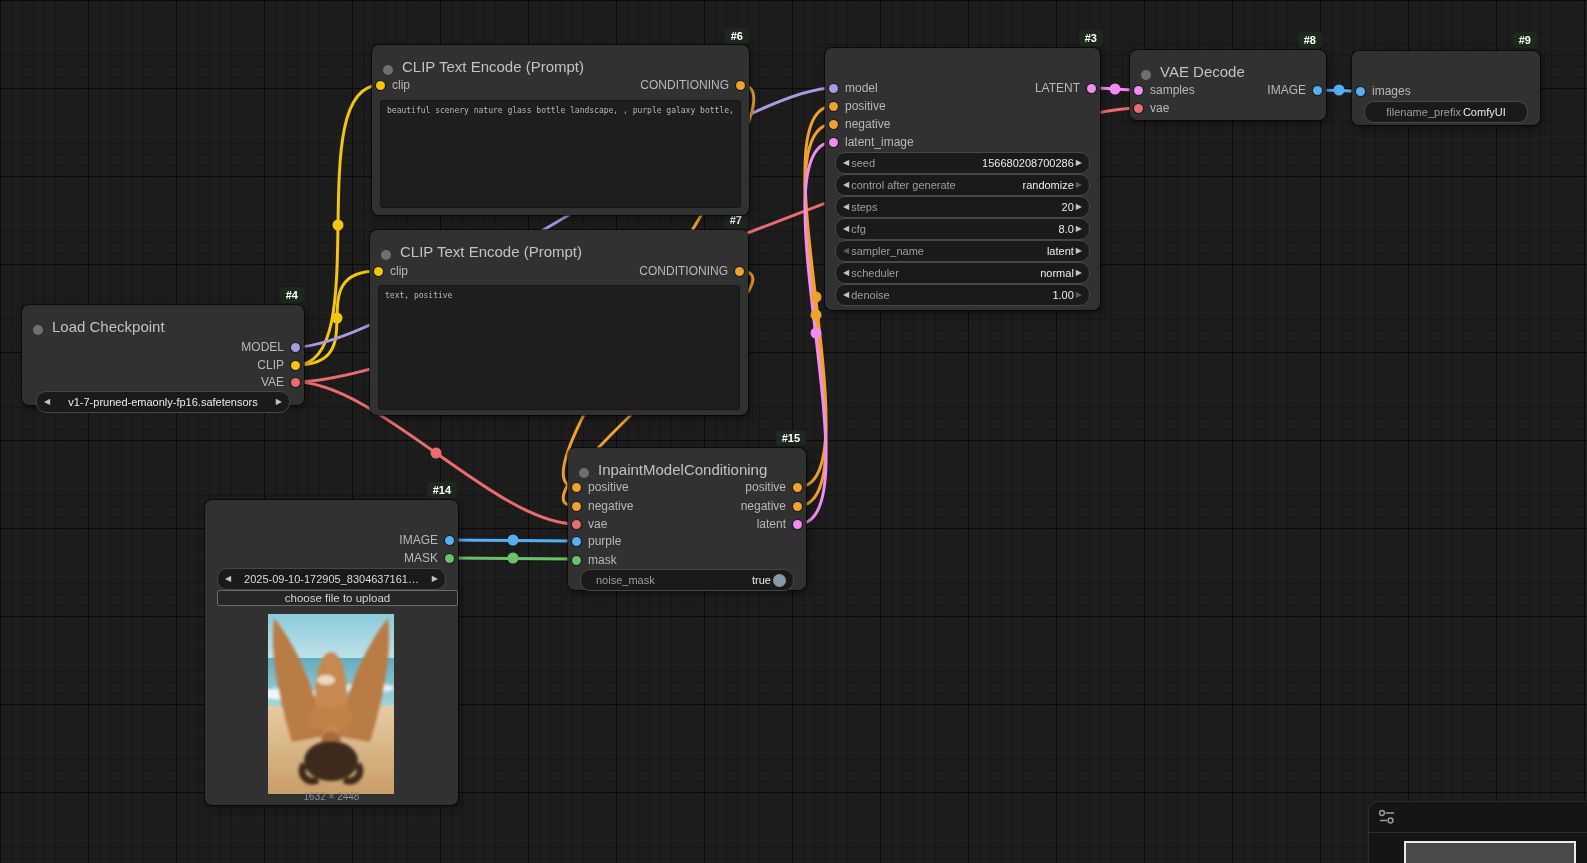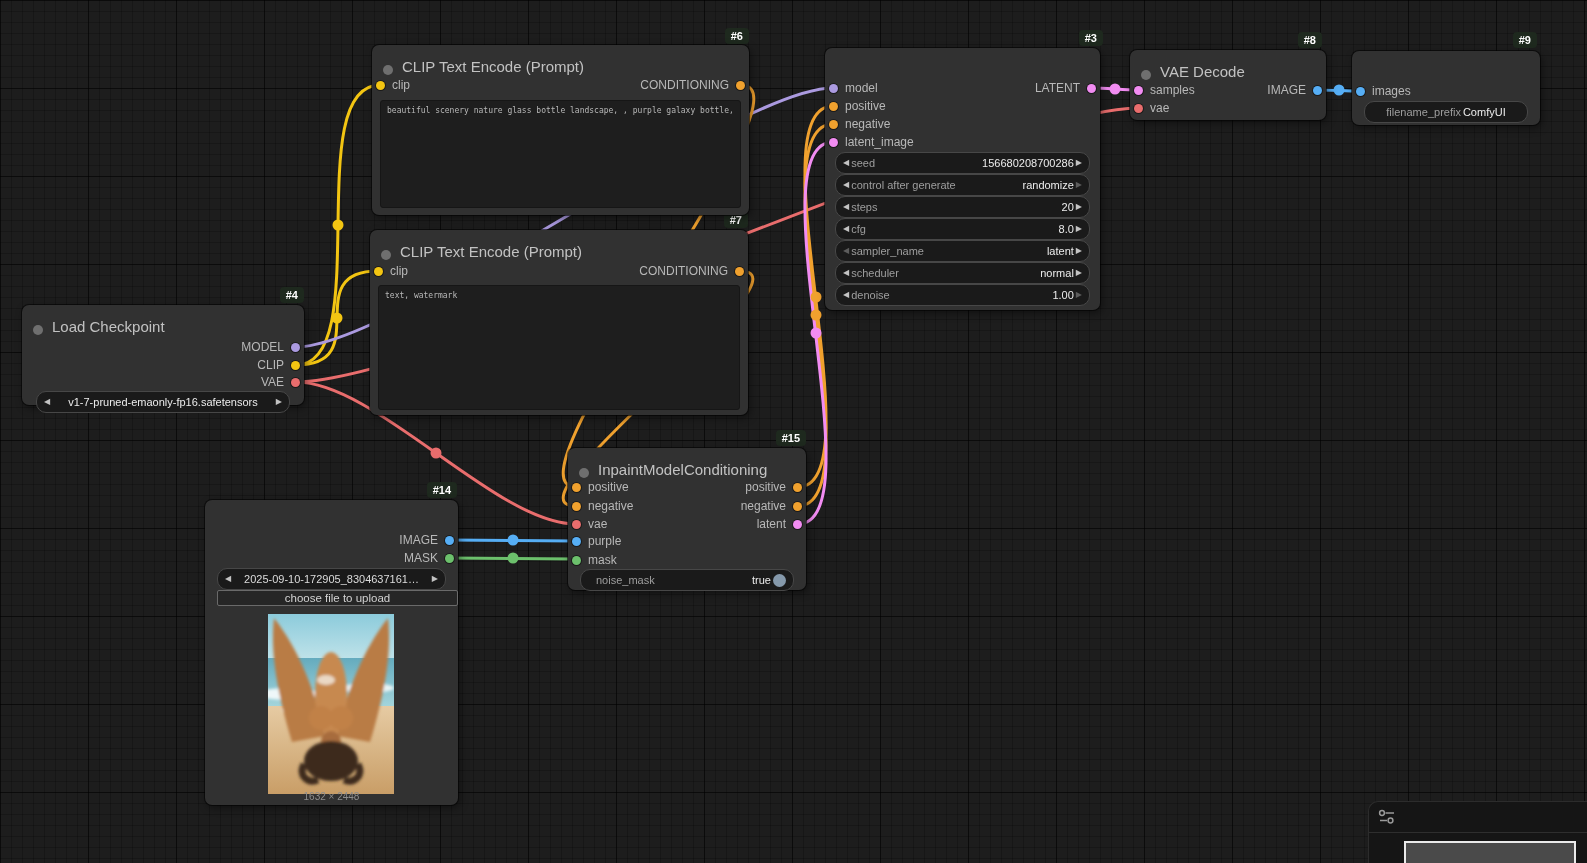--- a/index.html
+++ b/index.html
@@ -112,21 +112,21 @@
       <span>CLIP Text Encode (Prompt)</span>
       </div>
     <div class="port in" style="top:32px;">
         <span class="pdot" style="background-color: rgb(243, 197, 18);"></span>
       <span>clip</span>
       </div>
     <div class="port out" style="top:32px;">
         <span class="pdot" style="background-color: rgb(240, 161, 46);"></span>
       <span>CONDITIONING</span>
       </div>
-    <div class="prompt" style="top:55px;height:125px;">text, watermark</div>
+    <div class="prompt" style="top:55px;height:125px;">text, positive</div>
   </div>
 
   <div class="node" style="left:22px;top:305px;width:282px;height:100px;">
     <div class="node-title">
         <span class="tdot" style="background-color: rgb(111, 111, 111);"></span>
       <span>Load Checkpoint</span>
       </div>
     <div class="port out" style="top:33px;">
         <span class="pdot" style="background-color: rgb(171, 154, 224);"></span>
       <span>MODEL</span>

